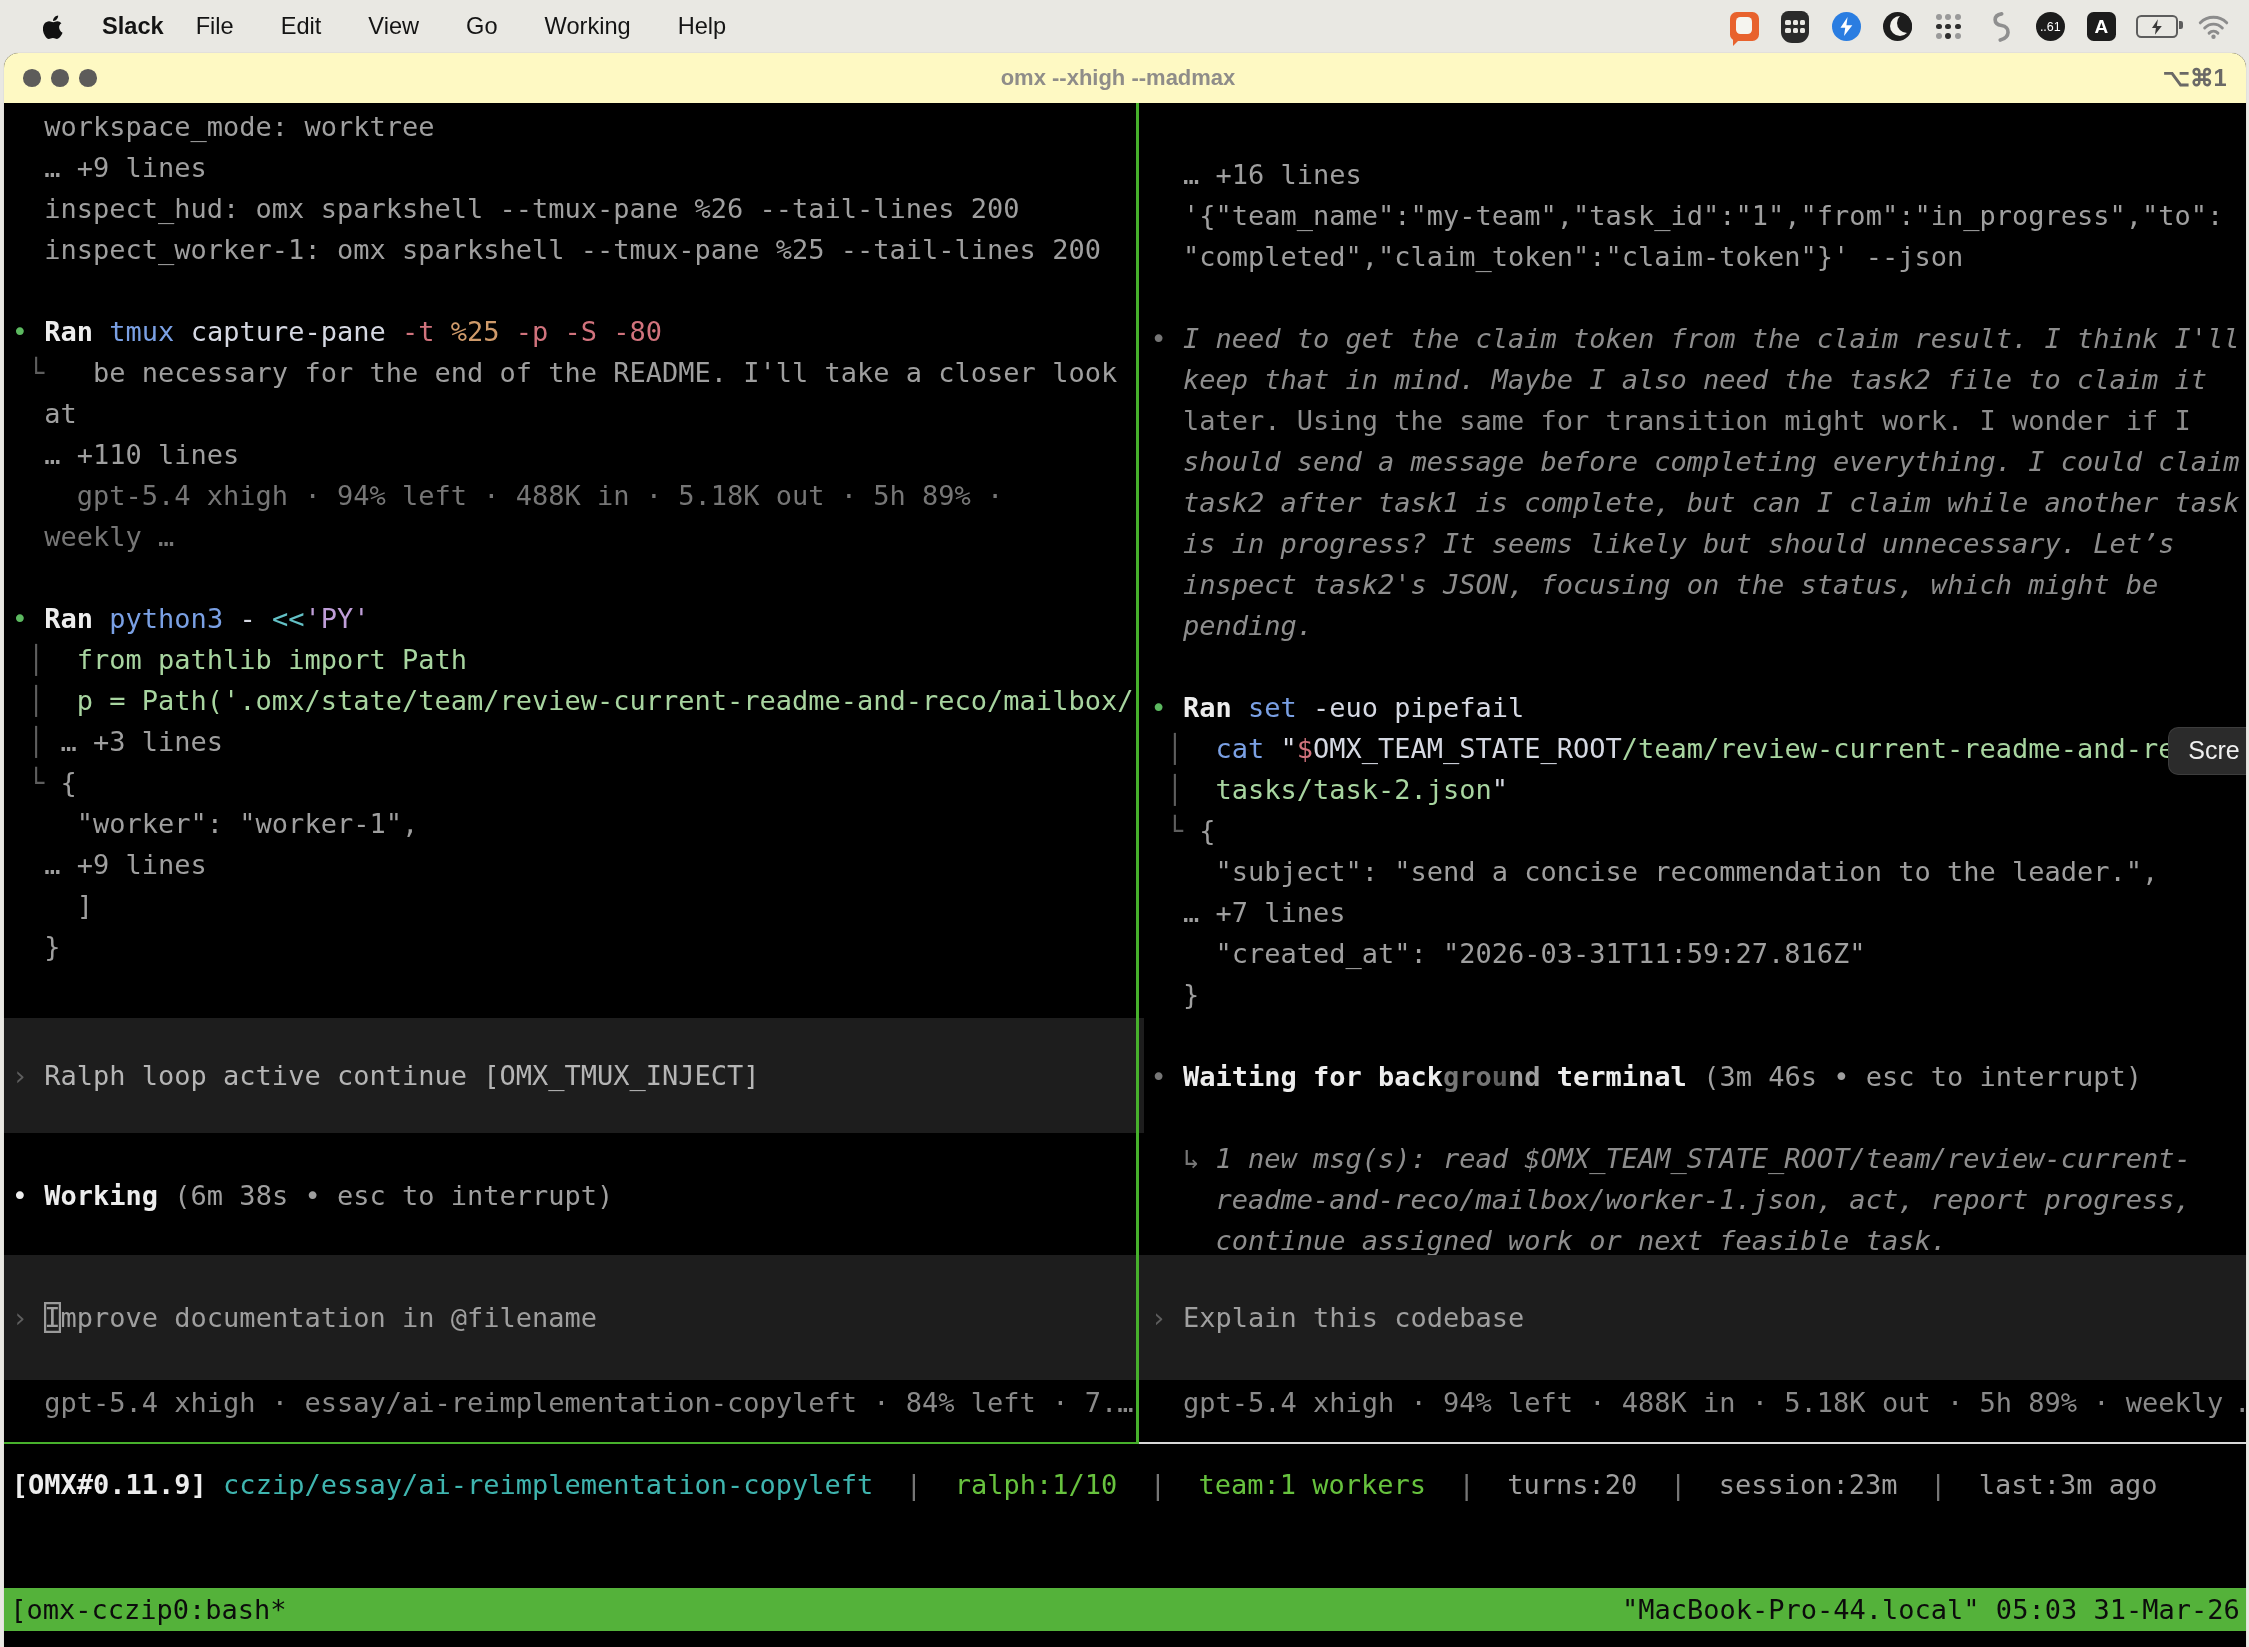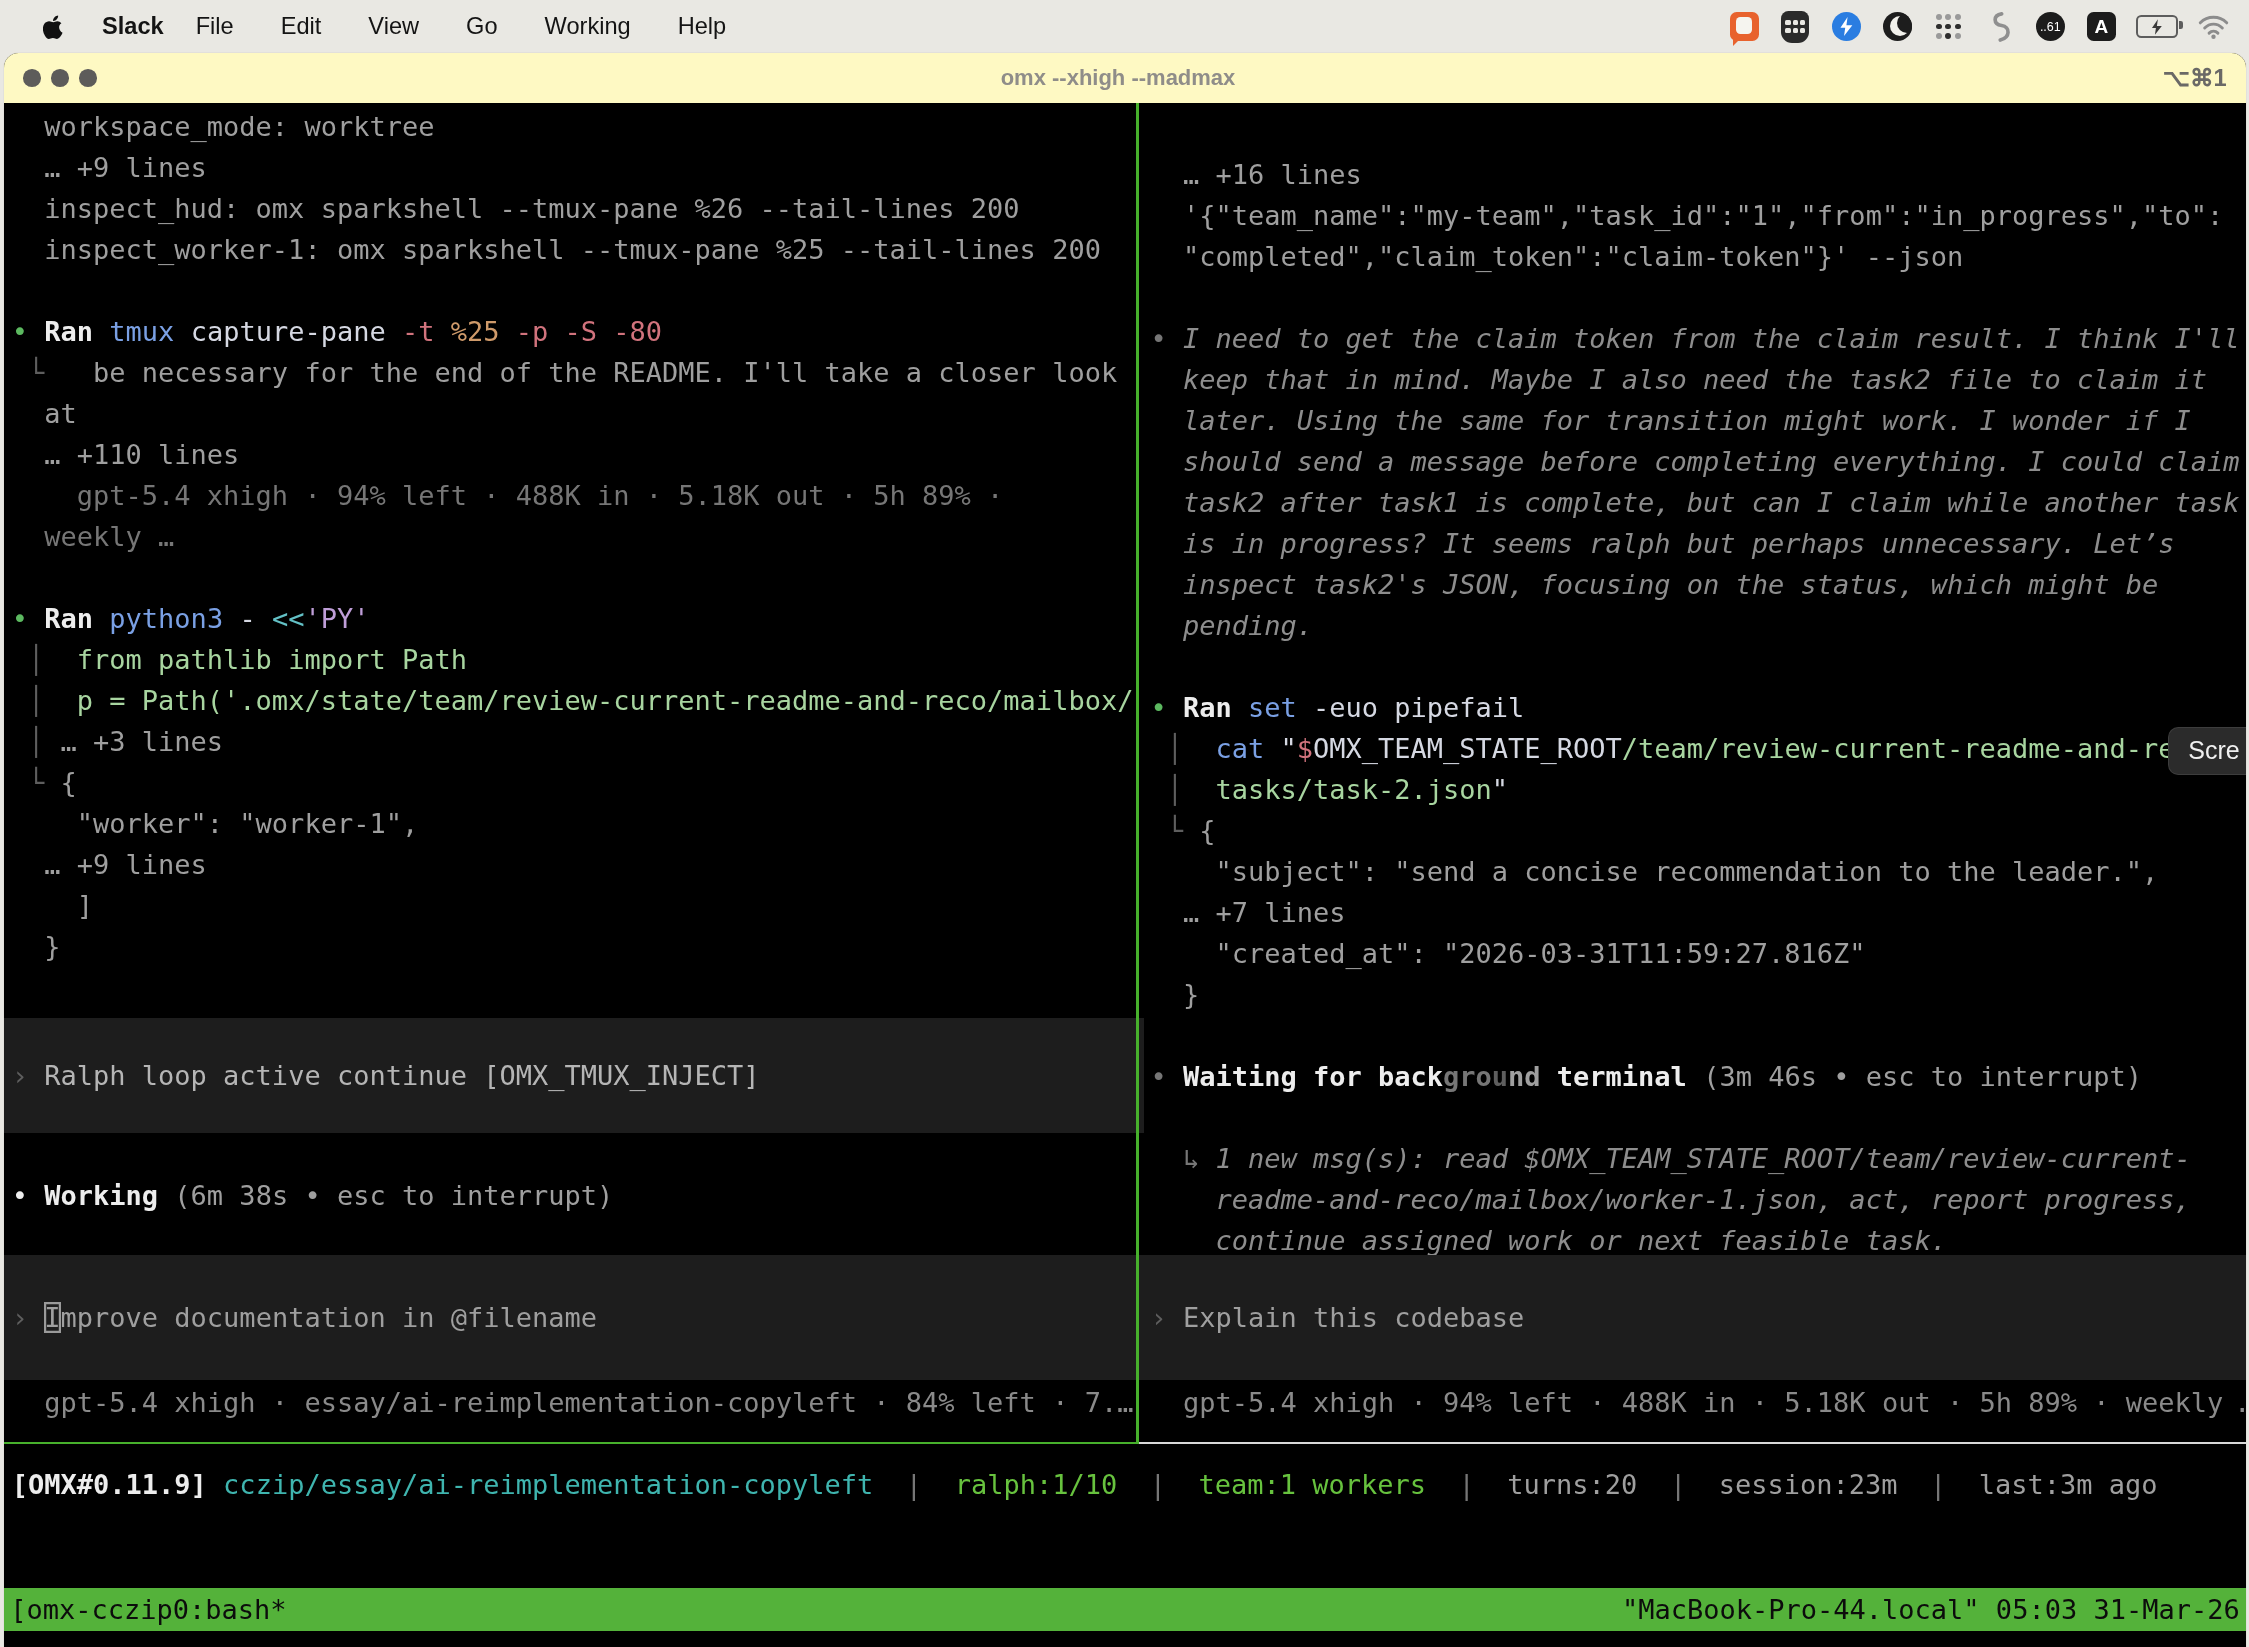--- a/index.html
+++ b/index.html
@@ -186,24 +186,24 @@
           <div class="trow"><span style="color: rgb(159, 159, 159);">  }</span></div>
         </div>
 
       <div id="right-rows" class="rows">
           <div class="trow"><span style="color: rgb(159, 159, 159);">  … +16 lines</span></div>
           <div class="trow"><span style="color: rgb(159, 159, 159);">  '{"team_name":"my-team","task_id":"1","from":"in_progress","to":</span></div>
           <div class="trow"><span style="color: rgb(159, 159, 159);">  "completed","claim_token":"claim-token"}' --json</span></div>
           <div class="trow"></div>
           <div class="trow"><span style="color: rgb(118, 118, 118);">• </span><span style="color: rgb(141, 141, 141); font-style: italic;">I need to get the claim token from the claim result. I think I'll</span></div>
           <div class="trow"><span style="color: rgb(141, 141, 141); font-style: italic;">  keep that in mind. Maybe I also need the task2 file to claim it</span></div>
-          <div class="trow"><span style="color: rgb(141, 141, 141); font-style: italic;">  later. Using the same for transition might work. I wonder if I</span></div>
+          <div class="trow"><span style="color: rgb(141, 141, 141); ">  later. Using the same for transition might work. I wonder if I</span></div>
           <div class="trow"><span style="color: rgb(141, 141, 141); font-style: italic;">  should send a message before completing everything. I could claim</span></div>
           <div class="trow"><span style="color: rgb(141, 141, 141); font-style: italic;">  task2 after task1 is complete, but can I claim while another task</span></div>
-          <div class="trow"><span style="color: rgb(141, 141, 141); font-style: italic;">  is in progress? It seems ralph but perhaps unnecessary. Let’s</span></div>
+          <div class="trow"><span style="color: rgb(141, 141, 141); font-style: italic;">  is in progress? It seems likely but should unnecessary. Let’s</span></div>
           <div class="trow"><span style="color: rgb(141, 141, 141); font-style: italic;">  inspect task2's JSON, focusing on the status, which might be</span></div>
           <div class="trow"><span style="color: rgb(141, 141, 141); font-style: italic;">  pending.</span></div>
           <div class="trow"></div>
           <div class="trow"><span style="color: rgb(92, 185, 96);">• </span><span style="color: rgb(237, 237, 237); font-weight: bold;">Ran</span><span style="color: rgb(159, 159, 159);"> </span><span style="color: rgb(122, 160, 228);">set</span><span style="color: rgb(213, 216, 226);"> -euo pipefail</span></div>
           <div class="trow"><span style="color: rgb(94, 94, 94);"> │</span><span style="color: rgb(159, 159, 159);">  </span><span style="color: rgb(122, 160, 228);">cat</span><span style="color: rgb(213, 216, 226);"> "</span><span style="color: rgb(209, 115, 125);">$</span><span style="color: rgb(213, 216, 226);">OMX_TEAM_STATE_ROOT</span><span style="color: rgb(168, 213, 160);">/team/review-current-readme-and-reco/</span></div>
           <div class="trow"><span style="color: rgb(94, 94, 94);"> │</span><span style="color: rgb(168, 213, 160);">  tasks/task-2.json</span><span style="color: rgb(213, 216, 226);">"</span></div>
           <div class="trow"><span style="color: rgb(94, 94, 94);"> └</span><span style="color: rgb(159, 159, 159);"> {</span></div>
           <div class="trow"><span style="color: rgb(159, 159, 159);">    "subject": "send a concise recommendation to the leader.",</span></div>
           <div class="trow"><span style="color: rgb(159, 159, 159);">  … +7 lines</span></div>
           <div class="trow"><span style="color: rgb(159, 159, 159);">    "created_at": "2026-03-31T11:59:27.816Z"</span></div>

